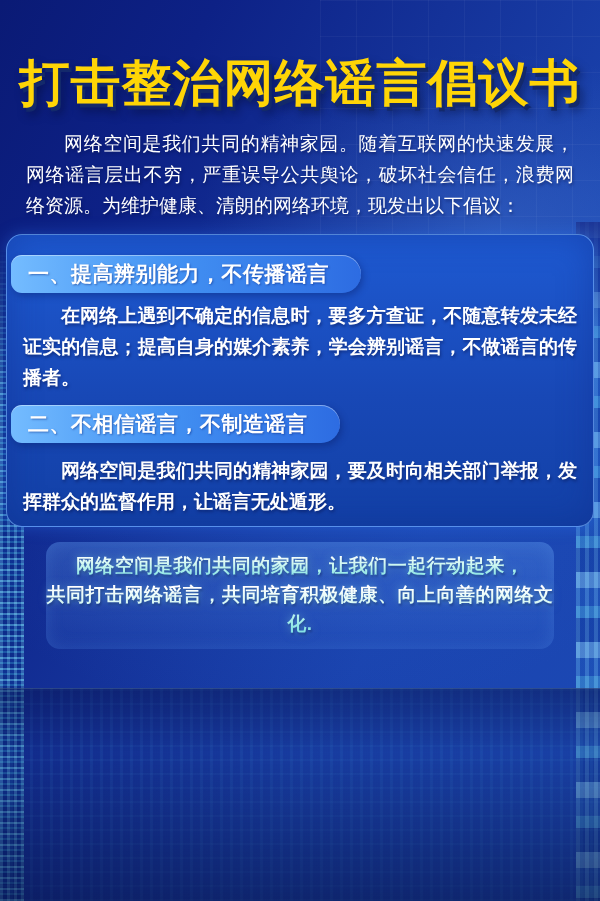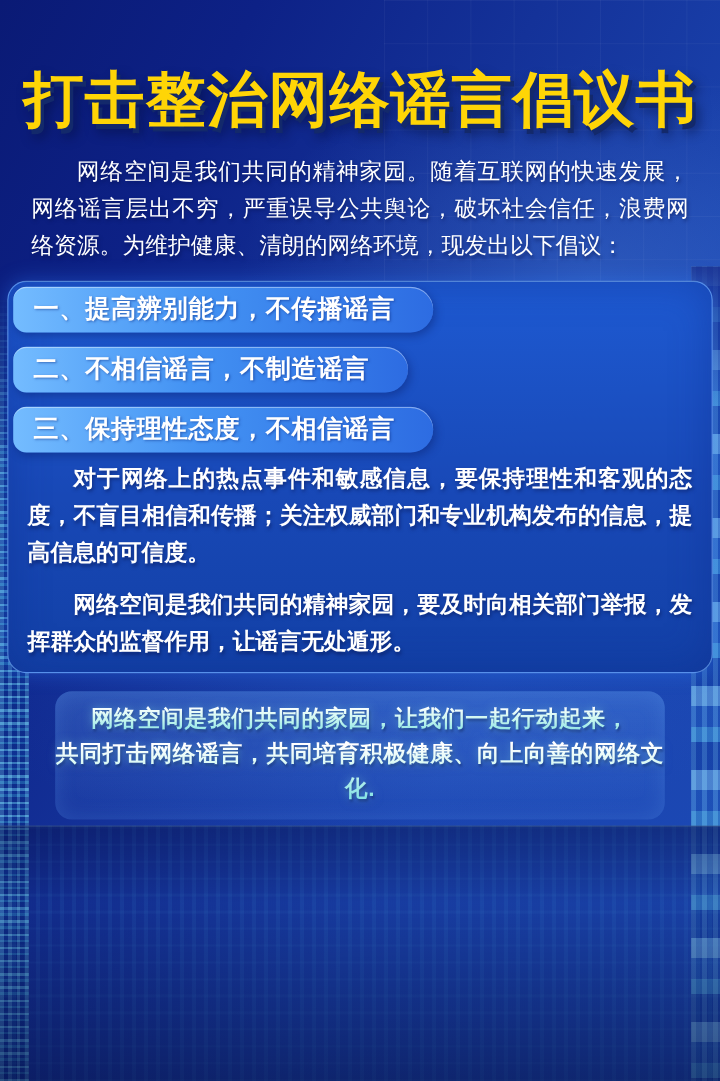--- a/index.html
+++ b/index.html
@@ -51,21 +51,21 @@
     font-family:Liberation Serif, serif;
   }
   .intro{
     position:relative;width:548px;margin:17px auto 0;
     font-size:19px;font-weight:normal;color:#ffffff;line-height:31px;
     text-indent:2em;text-align:justify;
     text-shadow:1px 2px 3px rgba(5,15,70,0.55);
   }
   .panel{
     position:relative;width:588px;margin:13px auto 0;box-sizing:border-box;
-    padding:4px 0 9px;border-radius:16px;
+    padding:20px 0 9px;border-radius:16px;
     border:1px solid rgba(135,190,255,0.55);
     background:linear-gradient(180deg,#1e5ad2 0%,#1848b6 55%,#1240a6 100%);
     box-shadow:0 0 16px rgba(50,130,255,0.35), inset 0 0 34px rgba(15,45,140,0.45);
   }
   .section{margin-bottom:12px;}
   .section:last-child{margin-bottom:0;}
   .pill{
     display:inline-block;margin-left:4px;height:38px;line-height:38px;
     padding:0 32px 0 17px;border-radius:11px 19px 19px 11px;
     background:linear-gradient(90deg,#74bcff 0%,#4392f3 45%,#2d6ce2 100%);
@@ -101,27 +101,24 @@
   <div class="tex-right"></div>
   <div class="tex-bottom"></div>
 
   <h1 class="title">打击整治网络谣言倡议书</h1>
 
   <p class="intro">网络空间是我们共同的精神家园。随着互联网的快速发展，网络谣言层出不穷，严重误导公共舆论，破坏社会信任，浪费网络资源。为维护健康、清朗的网络环境，现发出以下倡议：</p>
 
   <div class="panel">
     <div class="section">
       <div class="pill">一、提高辨别能力，不传播谣言</div>
+      <p class="section-body">在网络上遇到不确定的信息时，要多方查证，不随意转发未经证实的信息；提高自身的媒介素养，学会辨别谣言，不做谣言的传播者。</p>
     </div>
     <div class="section">
       <div class="pill">二、不相信谣言，不制造谣言</div>
-    </div>
-    <div class="section">
-      <div class="pill">三、保持理性态度，不相信谣言</div>
-      <p class="section-body">对于网络上的热点事件和敏感信息，要保持理性和客观的态度，不盲目相信和传播；关注权威部门和专业机构发布的信息，提高信息的可信度。</p>
     </div>
     <div class="section">
       <p class="section-body">网络空间是我们共同的精神家园，要及时向相关部门举报，发挥群众的监督作用，让谣言无处遁形。</p>
     </div>
   </div>
 
   <div class="slogan">
     <div class="slogan-line">网络空间是我们共同的家园，让我们一起行动起来，</div>
     <div class="slogan-line">共同打击网络谣言，共同培育积极健康、向上向善的网络文化.</div>
   </div>

